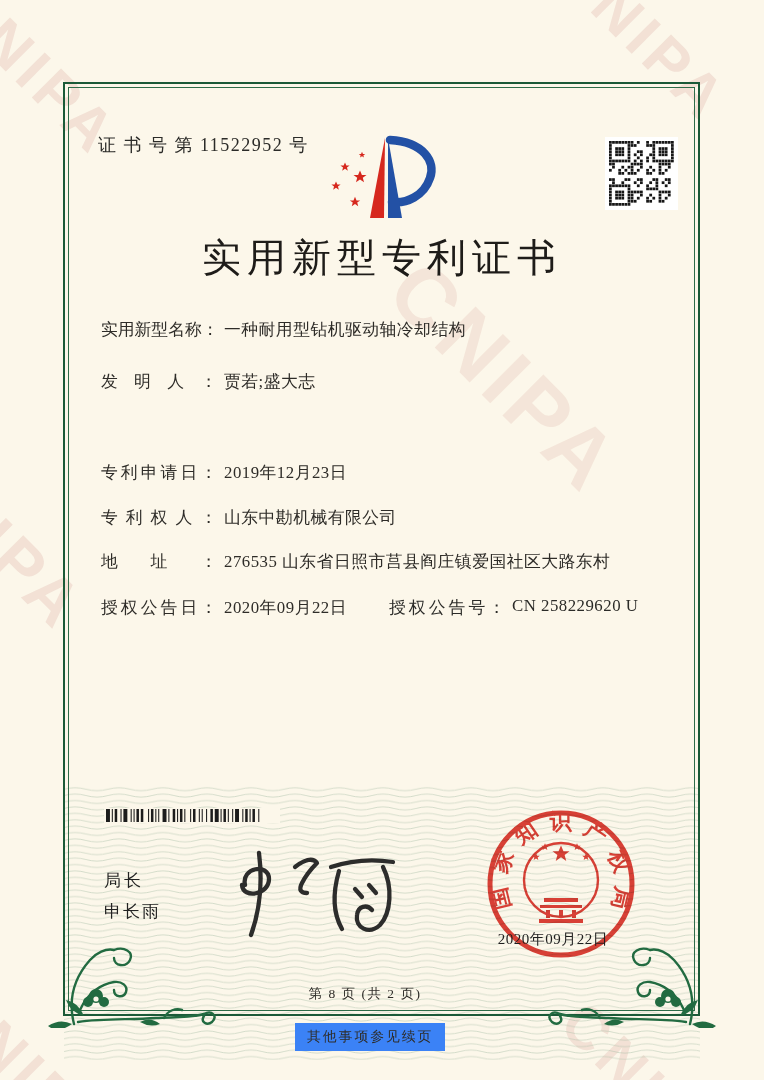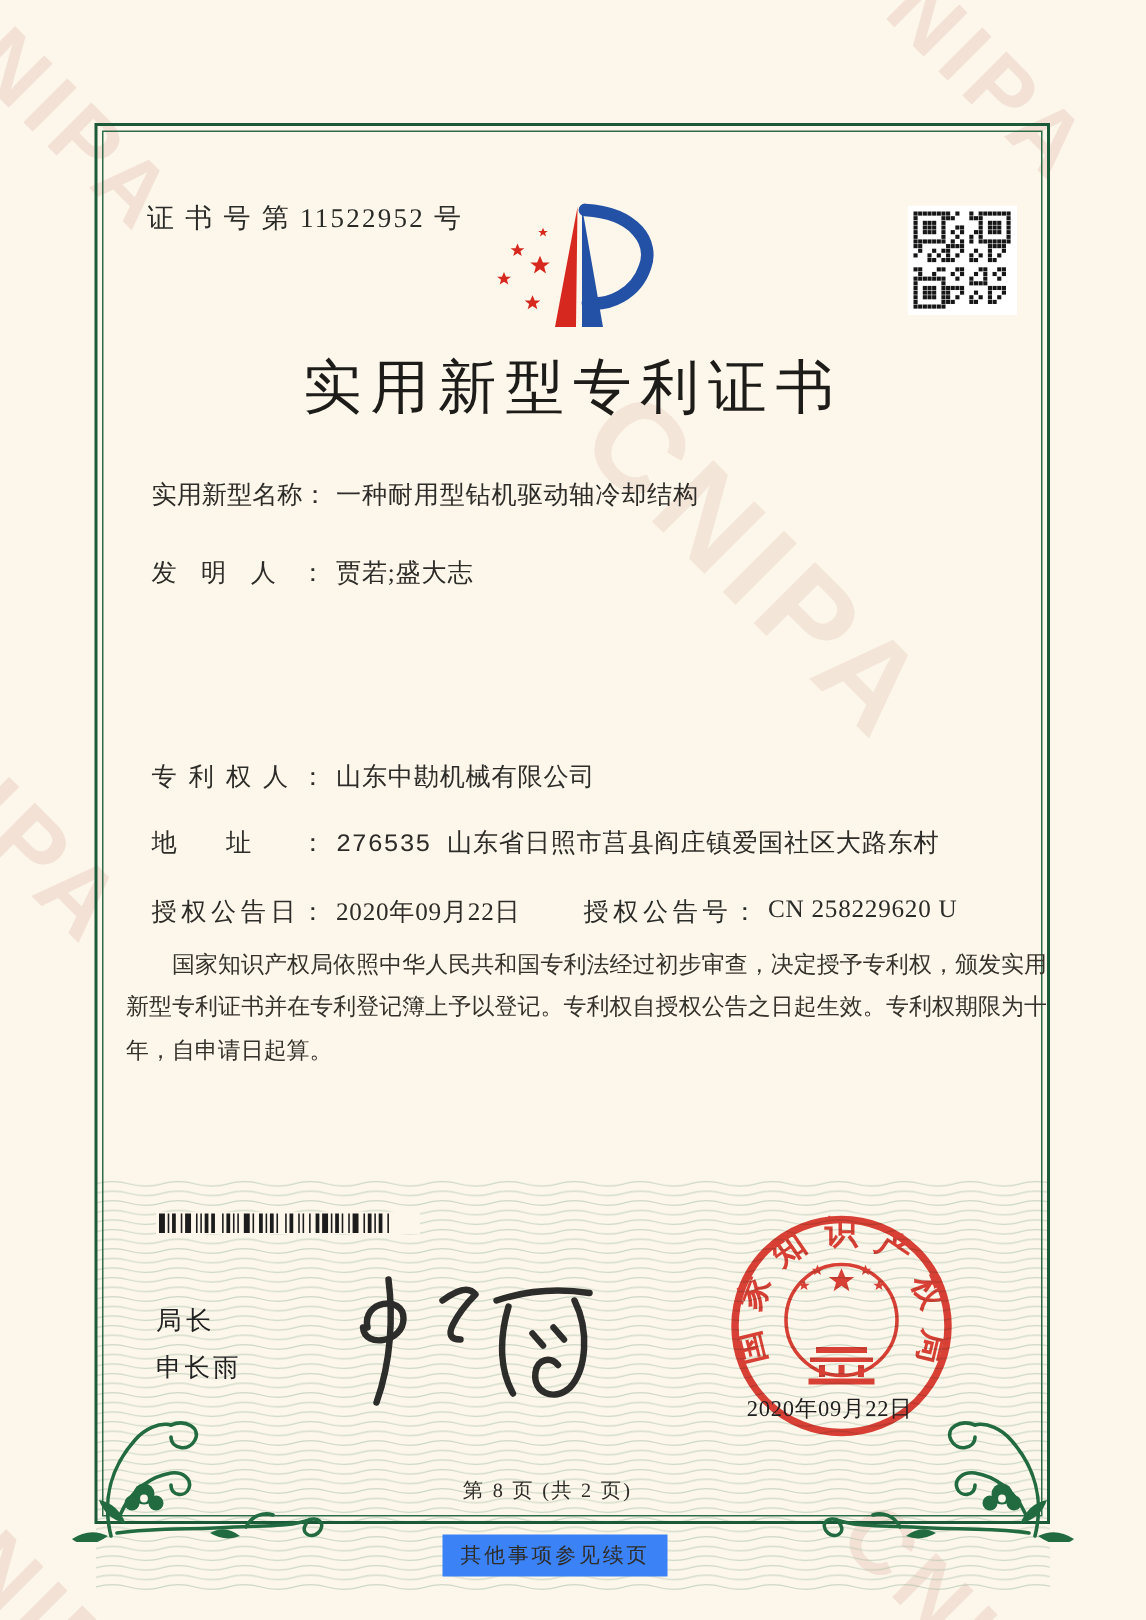--- a/index.html
+++ b/index.html
@@ -19,21 +19,21 @@
   
   .border-outer{left:63px;top:82px;width:637px;height:934px;border:2.2px solid #1b5a38;box-sizing:border-box;}
   .border-inner{left:68px;top:87px;width:627px;height:924px;border:1.2px solid #2e6c49;box-sizing:border-box;}
   
   .cert-no{left:98px;top:133px;font-size:18px;letter-spacing:1.5px;}
   .title{left:0;width:764px;top:231px;text-align:center;font-size:39px;font-weight:400;letter-spacing:6px;color:#1e1c19;}
   
   .frow{position:absolute;left:101px;font-size:16.8px;white-space:nowrap;color:#2e2c28;}
   .flabel{display:inline-block;width:116px;text-align:justify;text-align-last:justify;vertical-align:top;}
   .fvalue{margin-left:7px;letter-spacing:.5px;}
-  .r1{top:318px;} .r2{top:370px;} .r3{top:416px;} .r4{top:461px;} .r5{top:506px;} .r6{top:550px;font-family:Liberation Mono, monospace;}
+  .r1{top:318px;} .r2{top:370px;} .r3{top:416px;} .r4{top:461px;} .r5{top:506px;} .r6{top:550px;}
   .r7{top:596px;} .r7b{position:absolute;left:389px;top:596px;font-size:16.8px;white-space:nowrap;}
   
   .para{position:absolute;left:84px;width:614px;text-align:justify;font-size:15.3px;
         line-height:28.4px;text-indent:2em;color:#35322c;}
   .p1{top:630px;} .p2{top:701px;}
   
   .director-title{left:104px;top:869px;font-family:"Liberation Sans","DejaVu Sans",sans-serif;font-size:17px;letter-spacing:3px;color:#222;}
   .director-name{left:104px;top:900px;font-family:"Liberation Sans","DejaVu Sans",sans-serif;font-size:17px;letter-spacing:2px;color:#222;}
   .seal-svg{left:483px;top:806px;opacity:.88;mix-blend-mode:multiply;}
   .seal-date{left:478px;top:930px;width:150px;text-align:center;font-size:15px;color:#1f1f1f;letter-spacing:.5px;z-index:9;}
@@ -333,34 +333,36 @@
   </svg>
 
   <div class="abs title">实用新型专利证书</div>
 
   <div class="frow r1">
     <span class="flabel">实用新型名称：</span><span class="fvalue">一种耐用型钻机驱动轴冷却结构</span>
   </div>
   <div class="frow r2">
     <span class="flabel">发明人：</span><span class="fvalue">贾若;盛大志</span>
   </div>
+  <div class="frow r4">
+    <span class="flabel">专利申请日：</span><span class="fvalue">2019年12月23日</span>
+  </div>
   <div class="frow r5">
     <span class="flabel">专利权人：</span><span class="fvalue">山东中勘机械有限公司</span>
   </div>
   <div class="frow r6">
     <span class="flabel">地址：</span><span class="fvalue">276535 山东省日照市莒县阎庄镇爱国社区大路东村</span>
   </div>
   <div class="frow r7">
     <span class="flabel">授权公告日：</span><span class="fvalue">2020年09月22日</span>
   </div>
   <div class="r7b">
     <span class="flabel">授权公告号：</span><span class="fvalue">CN 258229620 U</span>
   </div>
 
-  <div class="para p1">国家知识产权局依照中华人民共和国专利法经过初步审查，决定授予专利权，颁发实用新型专利证书并在专利登记簿上予以登记。专利权自授权公告之日起生效。专利权期限为十年，自申请日起算。</div>
 
   <svg class="abs" style="left:104px;top:808px;" width="176" height="15" viewBox="0 0 176 15">
     <rect width="176" height="15" fill="#fcf7ea"></rect>
     <g id="bc-bars" fill="#1c1c1c">
         <rect x="2.00" y="1" width="3.95" height="13"></rect>
         <rect x="7.80" y="1" width="1.05" height="13"></rect>
         <rect x="10.70" y="1" width="2.50" height="13"></rect>
         <rect x="16.50" y="1" width="1.05" height="13"></rect>
         <rect x="19.40" y="1" width="3.95" height="13"></rect>
         <rect x="26.65" y="1" width="1.05" height="13"></rect>

